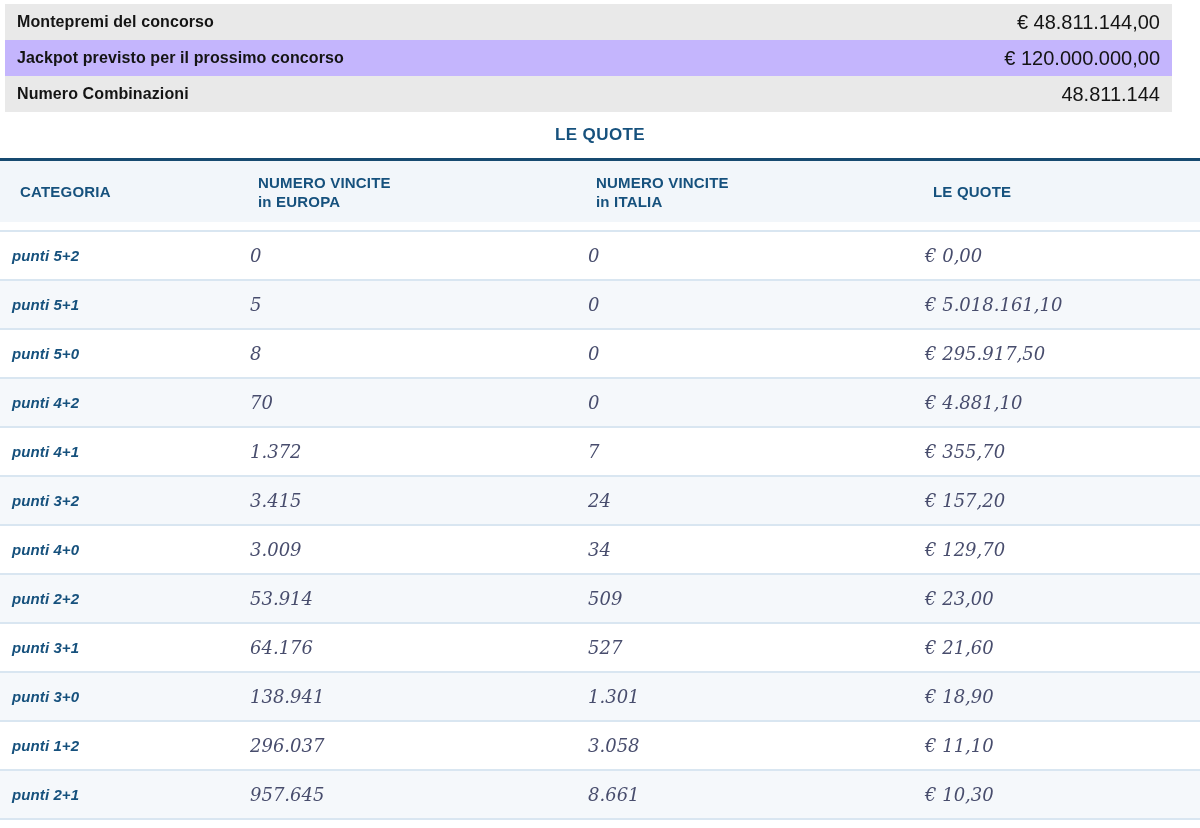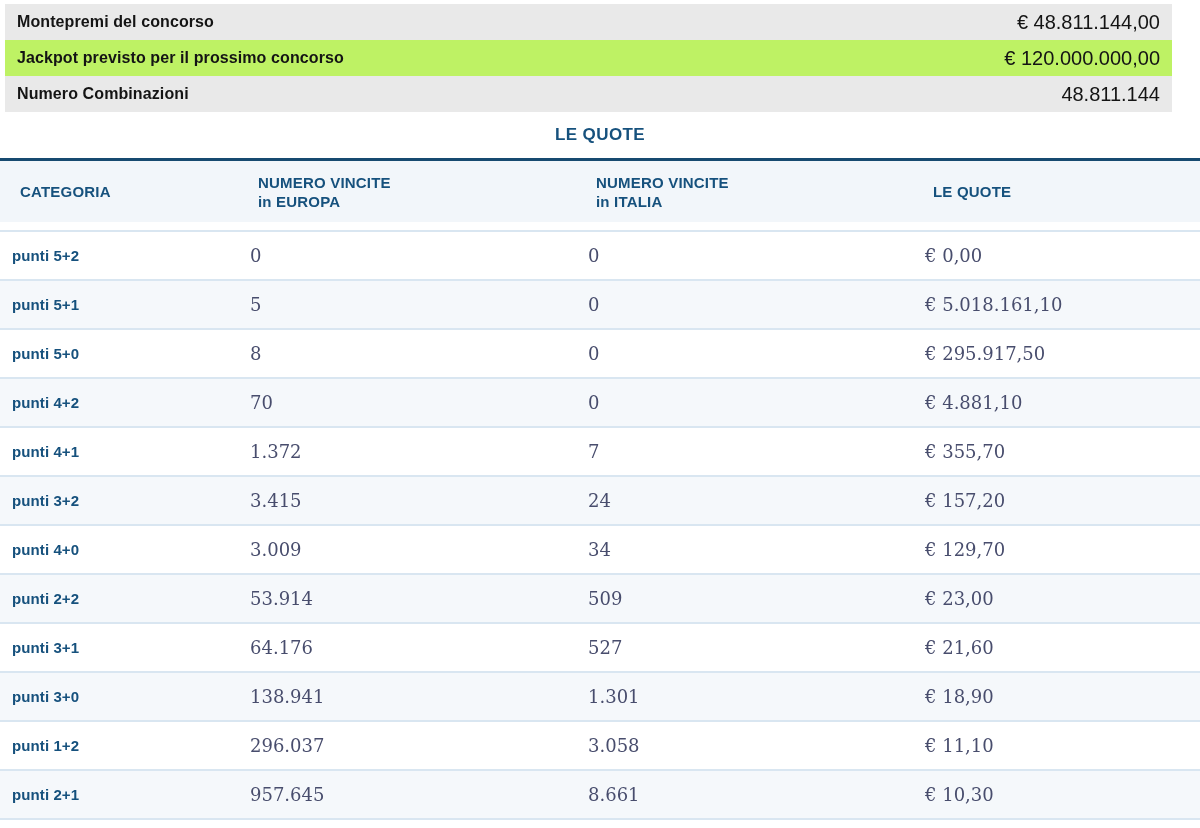--- a/index.html
+++ b/index.html
@@ -10,21 +10,21 @@
     overflow: hidden;
   }
   
   .info-rows { padding-top: 4px; margin-left: 5px; margin-right: 28px; }
   .info-row {
     height: 36px; 
     display: flex; align-items: center; justify-content: space-between;
     padding: 0 12px;
   }
   .info-row.shade-dark  { background: #e9e9e9; }
-  .info-row.shade-light { background: #bef264; }
+  .info-row.shade-light { background: #c4b5fd; }
   .info-label { font-weight: bold; font-size: 16px; color: #141414; letter-spacing: 0.1px; }
   .info-value { font-size: 20px; color: #141414; }
 
   
   .section-title {
     height: 46px; line-height: 46px; text-align: center;
     font-weight: bold; font-size: 17px; letter-spacing: 0.4px;
     color: #16517d;
   }
 
@@ -47,20 +47,21 @@
   .th span { display: block; }
 
   .t-rows { border-bottom: 2px solid #d9e6f1; }
   .t-row {
     display: grid;
     grid-template-columns: 250px 338px 337px 1fr;
     height: 49px;
     align-items: center;
     border-top: 2px solid #d9e6f1;
     background: #ffffff;
+    font-style: italic;
   }
   .t-row:nth-child(even) { background: #f5f8fb; }
   .cat {
     font-weight: bold; font-size: 15px; color: #16517d;
     padding-left: 12px; letter-spacing: 0.1px;
   }
   .num {
     font-family: "DejaVu Serif", "Liberation Serif", serif;
     font-size: 18px; color: #484d6d;
   }

